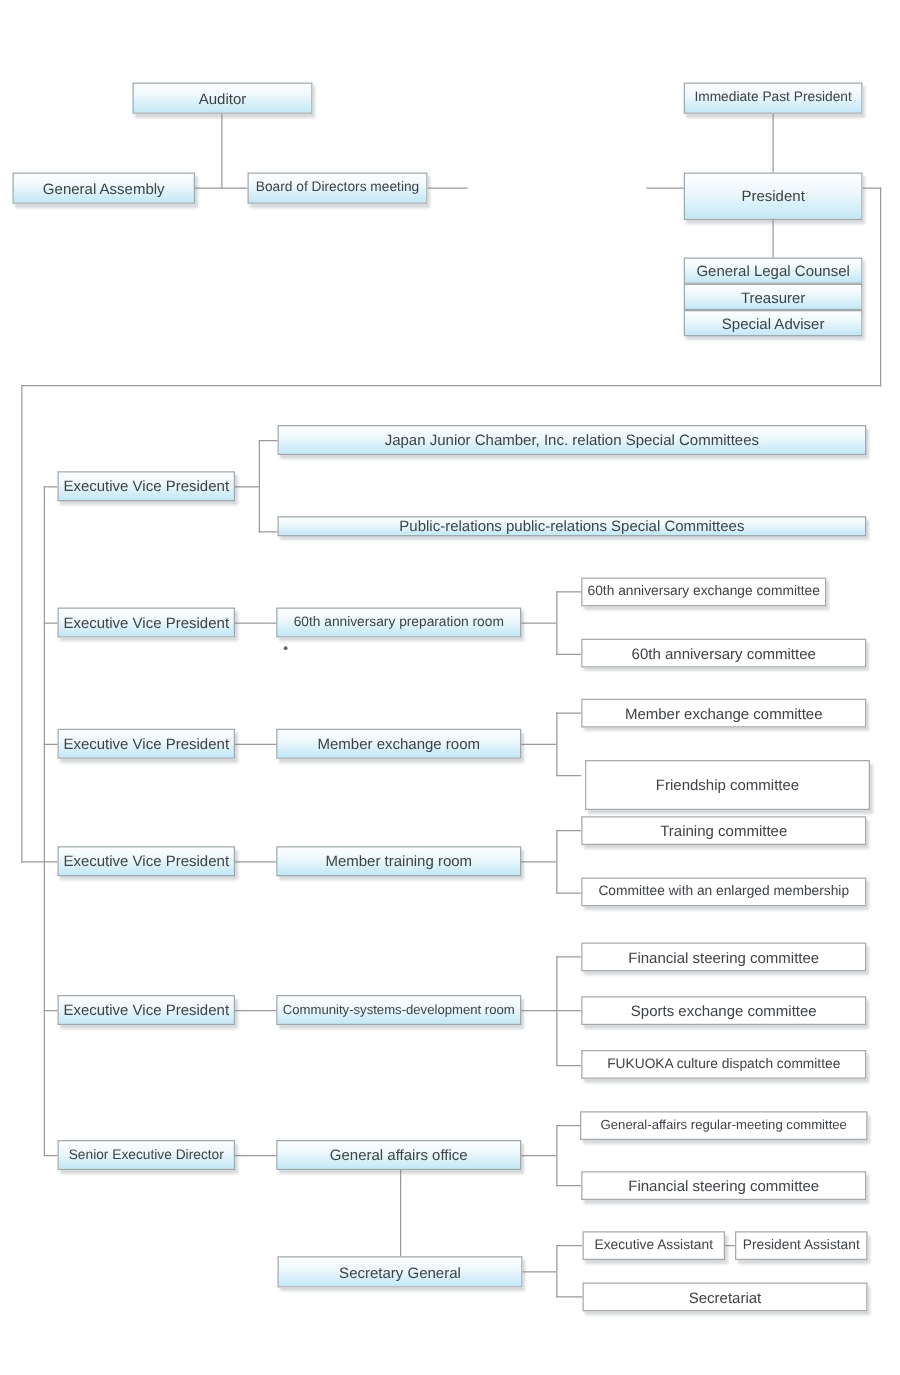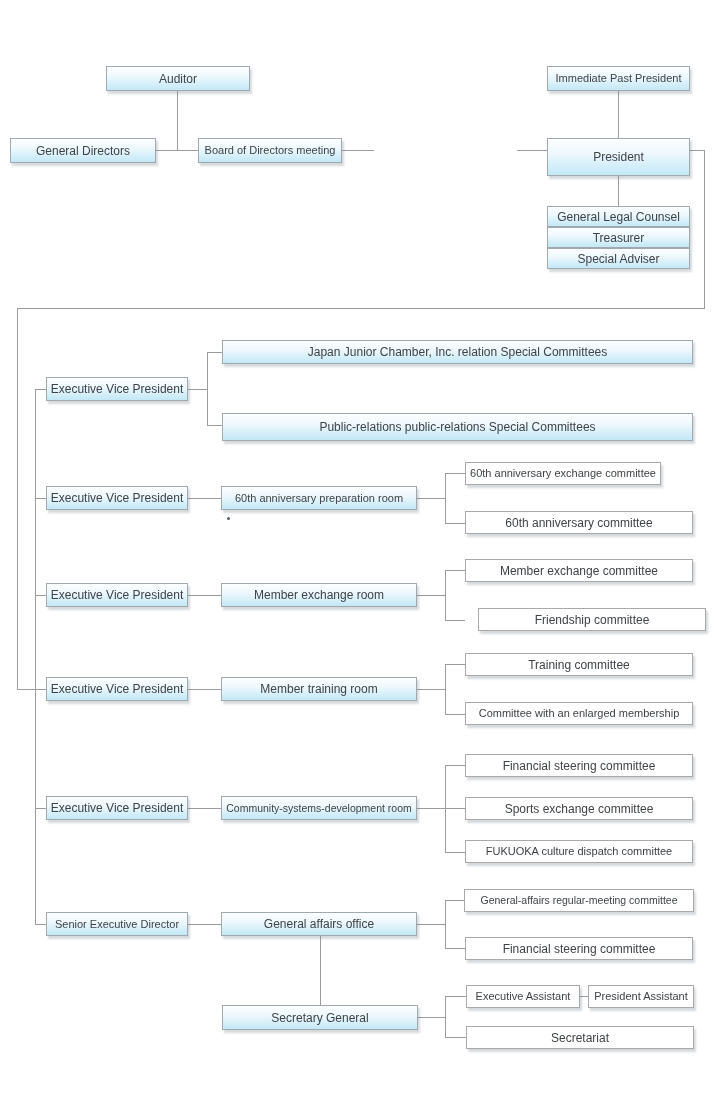--- a/index.html
+++ b/index.html
@@ -82,41 +82,41 @@
 
   <div class="line" style="left:320px;top:936px;width:1px;height:69px"></div>
   <div class="line" style="left:418px;top:1017px;width:27px;height:1px"></div>
   <div class="line" style="left:445px;top:996px;width:1px;height:42px"></div>
   <div class="line" style="left:445px;top:996px;width:21px;height:1px"></div>
   <div class="line" style="left:445px;top:1037px;width:21px;height:1px"></div>
   <div class="line" style="left:580px;top:996px;width:8px;height:1px"></div>
 
   <div class="box blue" style="left:106px;top:66px;width:144px;height:25px">Auditor</div>
   <div class="box blue fs11" style="left:547px;top:66px;width:143px;height:25px">Immediate Past President</div>
-  <div class="box blue" style="left:10px;top:138px;width:146px;height:25px">General Directors</div>
+  <div class="box blue" style="left:10px;top:138px;width:146px;height:25px">General Assembly</div>
   <div class="box blue fs11" style="left:198px;top:138px;width:144px;height:25px">Board of Directors meeting</div>
   <div class="box blue" style="left:547px;top:138px;width:143px;height:38px">President</div>
   <div class="box blue" style="left:547px;top:206px;width:143px;height:21px">General Legal Counsel</div>
   <div class="box blue" style="left:547px;top:227px;width:143px;height:21px">Treasurer</div>
   <div class="box blue" style="left:547px;top:248px;width:143px;height:21px">Special Adviser</div>
 
   <div class="box blue" style="left:46px;top:377px;width:142px;height:24px">Executive Vice President</div>
   <div class="box blue" style="left:222px;top:340px;width:471px;height:24px">Japan Junior Chamber, Inc. relation Special Committees</div>
-  <div class="box blue" style="left:222px;top:413px;width:471px;height:28px">Public-relations public-relations Special Committees</div>
+  <div class="box blue" style="left:222px;top:413px;width:471px;height:16px">Public-relations public-relations Special Committees</div>
 
   <div class="box blue" style="left:46px;top:486px;width:142px;height:24px">Executive Vice President</div>
   <div class="box blue fs11" style="left:221px;top:486px;width:196px;height:24px">60th anniversary preparation room</div>
   <div class="box white fs11" style="left:465px;top:462px;width:196px;height:23px">60th anniversary exchange committee</div>
   <div class="box white" style="left:465px;top:511px;width:228px;height:23px">60th anniversary committee</div>
   <div class="dot" style="left:227px;top:517px"></div>
 
   <div class="box blue" style="left:46px;top:583px;width:142px;height:24px">Executive Vice President</div>
   <div class="box blue" style="left:221px;top:583px;width:196px;height:24px">Member exchange room</div>
   <div class="box white" style="left:465px;top:559px;width:228px;height:23px">Member exchange committee</div>
-  <div class="box white" style="left:478px;top:608px;width:228px;height:23px">Friendship committee</div>
+  <div class="box white" style="left:468px;top:608px;width:228px;height:40px">Friendship committee</div>
 
   <div class="box blue" style="left:46px;top:677px;width:142px;height:24px">Executive Vice President</div>
   <div class="box blue" style="left:221px;top:677px;width:196px;height:24px">Member training room</div>
   <div class="box white" style="left:465px;top:653px;width:228px;height:23px">Training committee</div>
   <div class="box white fs11" style="left:465px;top:702px;width:228px;height:23px">Committee with an enlarged membership</div>
 
   <div class="box blue" style="left:46px;top:796px;width:142px;height:24px">Executive Vice President</div>
   <div class="box blue fs10" style="left:221px;top:796px;width:196px;height:24px">Community-systems-development room</div>
   <div class="box white" style="left:465px;top:754px;width:228px;height:23px">Financial steering committee</div>
   <div class="box white" style="left:465px;top:797px;width:228px;height:23px">Sports exchange committee</div>

